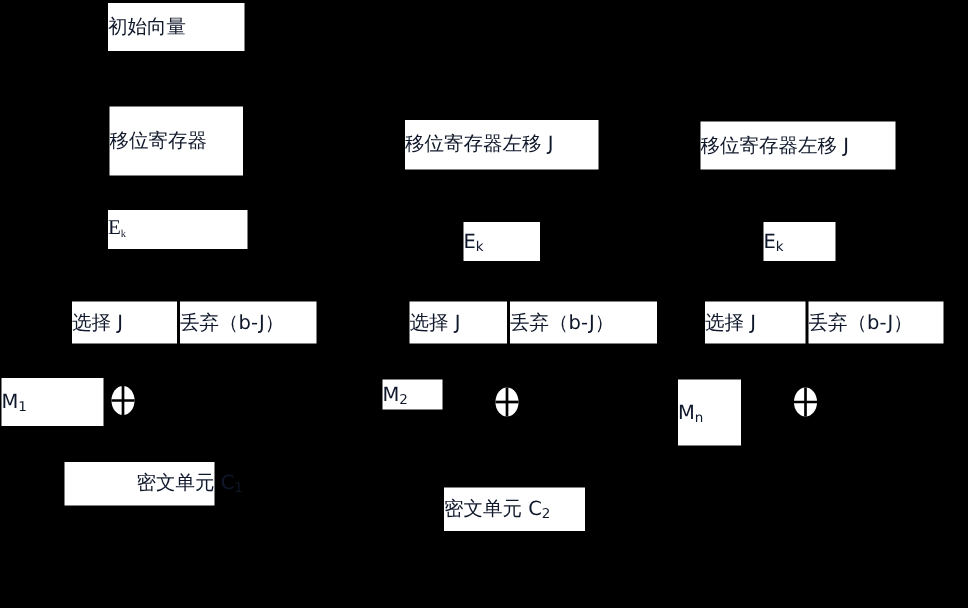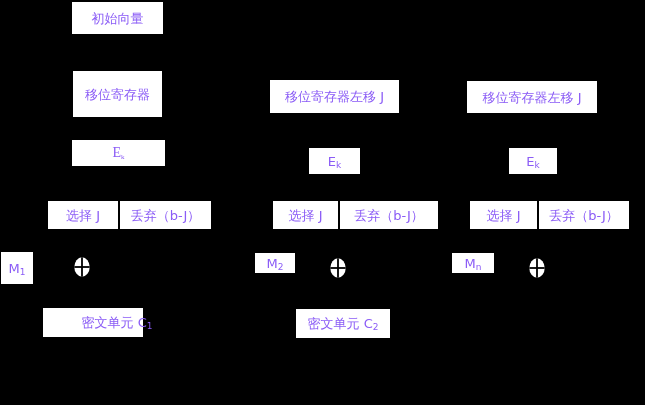--- a/index.html
+++ b/index.html
@@ -8,24 +8,24 @@
     width: 645px; height: 405px;
     background: #000000;
     position: relative;
     overflow: hidden;
     font-family: "DejaVu Sans", "Liberation Sans", sans-serif;
   }
   .canvas { position: absolute; left: 0; top: 0; width: 645px; height: 405px; }
   .box {
     position: absolute;
     background: #ffffff;
-    color: #8b5cf6;
+    color: #0f172a;
     display: flex;
     align-items: center;
-    justify-content: center;
+    justify-content: flex-start;
     font-size: 13px;
     line-height: 1;
     white-space: nowrap;
   }
   .box sub { font-size: 9px; line-height: 0; vertical-align: -2px; }
   .serif { font-family: "Liberation Serif", "DejaVu Serif", serif; font-size: 14px; }
   .serif sub { font-size: 7px; }
   .xor { position: absolute; }
   .title-box { font-weight: bold; font-size: 15px; }
 </style>
@@ -46,21 +46,21 @@
     <span><span>E</span><sub>k</sub></span>
   </div>
 
   <div class="box" style="left:48px; top:201px; width:70px; height:28px;">
     <span>选择 J</span>
   </div>
   <div class="box" style="left:120px; top:201px; width:91px; height:28px;">
     <span>丢弃（b-J）</span>
   </div>
 
-  <div class="box" style="left:1px; top:252px; width:32px; height:32px;">
+  <div class="box" style="left:1px; top:252px; width:68px; height:32px;">
     <span><span>M</span><sub>1</sub></span>
   </div>
 
   <svg class="xor" style="left:74px; top:257px;" width="16" height="20" viewBox="0 0 16 20">
     <ellipse cx="8" cy="10" rx="7.7" ry="9.7" fill="#ffffff"></ellipse>
     <line x1="8" y1="0.3" x2="8" y2="19.7" stroke="#000000" stroke-width="1.8"></line>
     <line x1="0.3" y1="10" x2="15.7" y2="10" stroke="#000000" stroke-width="1.8"></line>
   </svg>
 
   <div class="box" style="left:43px; top:308px; width:100px; height:29px;padding-left:48px;">
@@ -85,40 +85,40 @@
   <div class="box" style="left:255px; top:253px; width:40px; height:20px;">
     <span><span>M</span><sub>2</sub></span>
   </div>
 
   <svg class="xor" style="left:330px; top:258px;" width="16" height="20" viewBox="0 0 16 20">
     <ellipse cx="8" cy="10" rx="7.7" ry="9.7" fill="#ffffff"></ellipse>
     <line x1="8" y1="0.3" x2="8" y2="19.7" stroke="#000000" stroke-width="1.8"></line>
     <line x1="0.3" y1="10" x2="15.7" y2="10" stroke="#000000" stroke-width="1.8"></line>
   </svg>
 
-  <div class="box" style="left:296px; top:309px; width:94px; height:29px;">
+  <div class="box" style="left:296px; top:325px; width:94px; height:29px;">
     <span><span>密文单元 C</span><sub>2</sub></span>
   </div>
 
   <div class="box" style="left:467px; top:81px; width:130px; height:32px;">
     <span>移位寄存器左移 J</span>
   </div>
 
   <div class="box" style="left:509px; top:148px; width:48px; height:26px;">
     <span><span>E</span><sub>k</sub></span>
   </div>
 
   <div class="box" style="left:470px; top:201px; width:67px; height:28px;">
     <span>选择 J</span>
   </div>
   <div class="box" style="left:539px; top:201px; width:90px; height:28px;">
     <span>丢弃（b-J）</span>
   </div>
 
-  <div class="box" style="left:452px; top:253px; width:42px; height:20px;">
+  <div class="box" style="left:452px; top:253px; width:42px; height:44px;">
     <span><span>M</span><sub>n</sub></span>
   </div>
 
   <svg class="xor" style="left:529px; top:258px;" width="16" height="20" viewBox="0 0 16 20">
     <ellipse cx="8" cy="10" rx="7.7" ry="9.7" fill="#ffffff"></ellipse>
     <line x1="8" y1="0.3" x2="8" y2="19.7" stroke="#000000" stroke-width="1.8"></line>
     <line x1="0.3" y1="10" x2="15.7" y2="10" stroke="#000000" stroke-width="1.8"></line>
   </svg>
 
 

